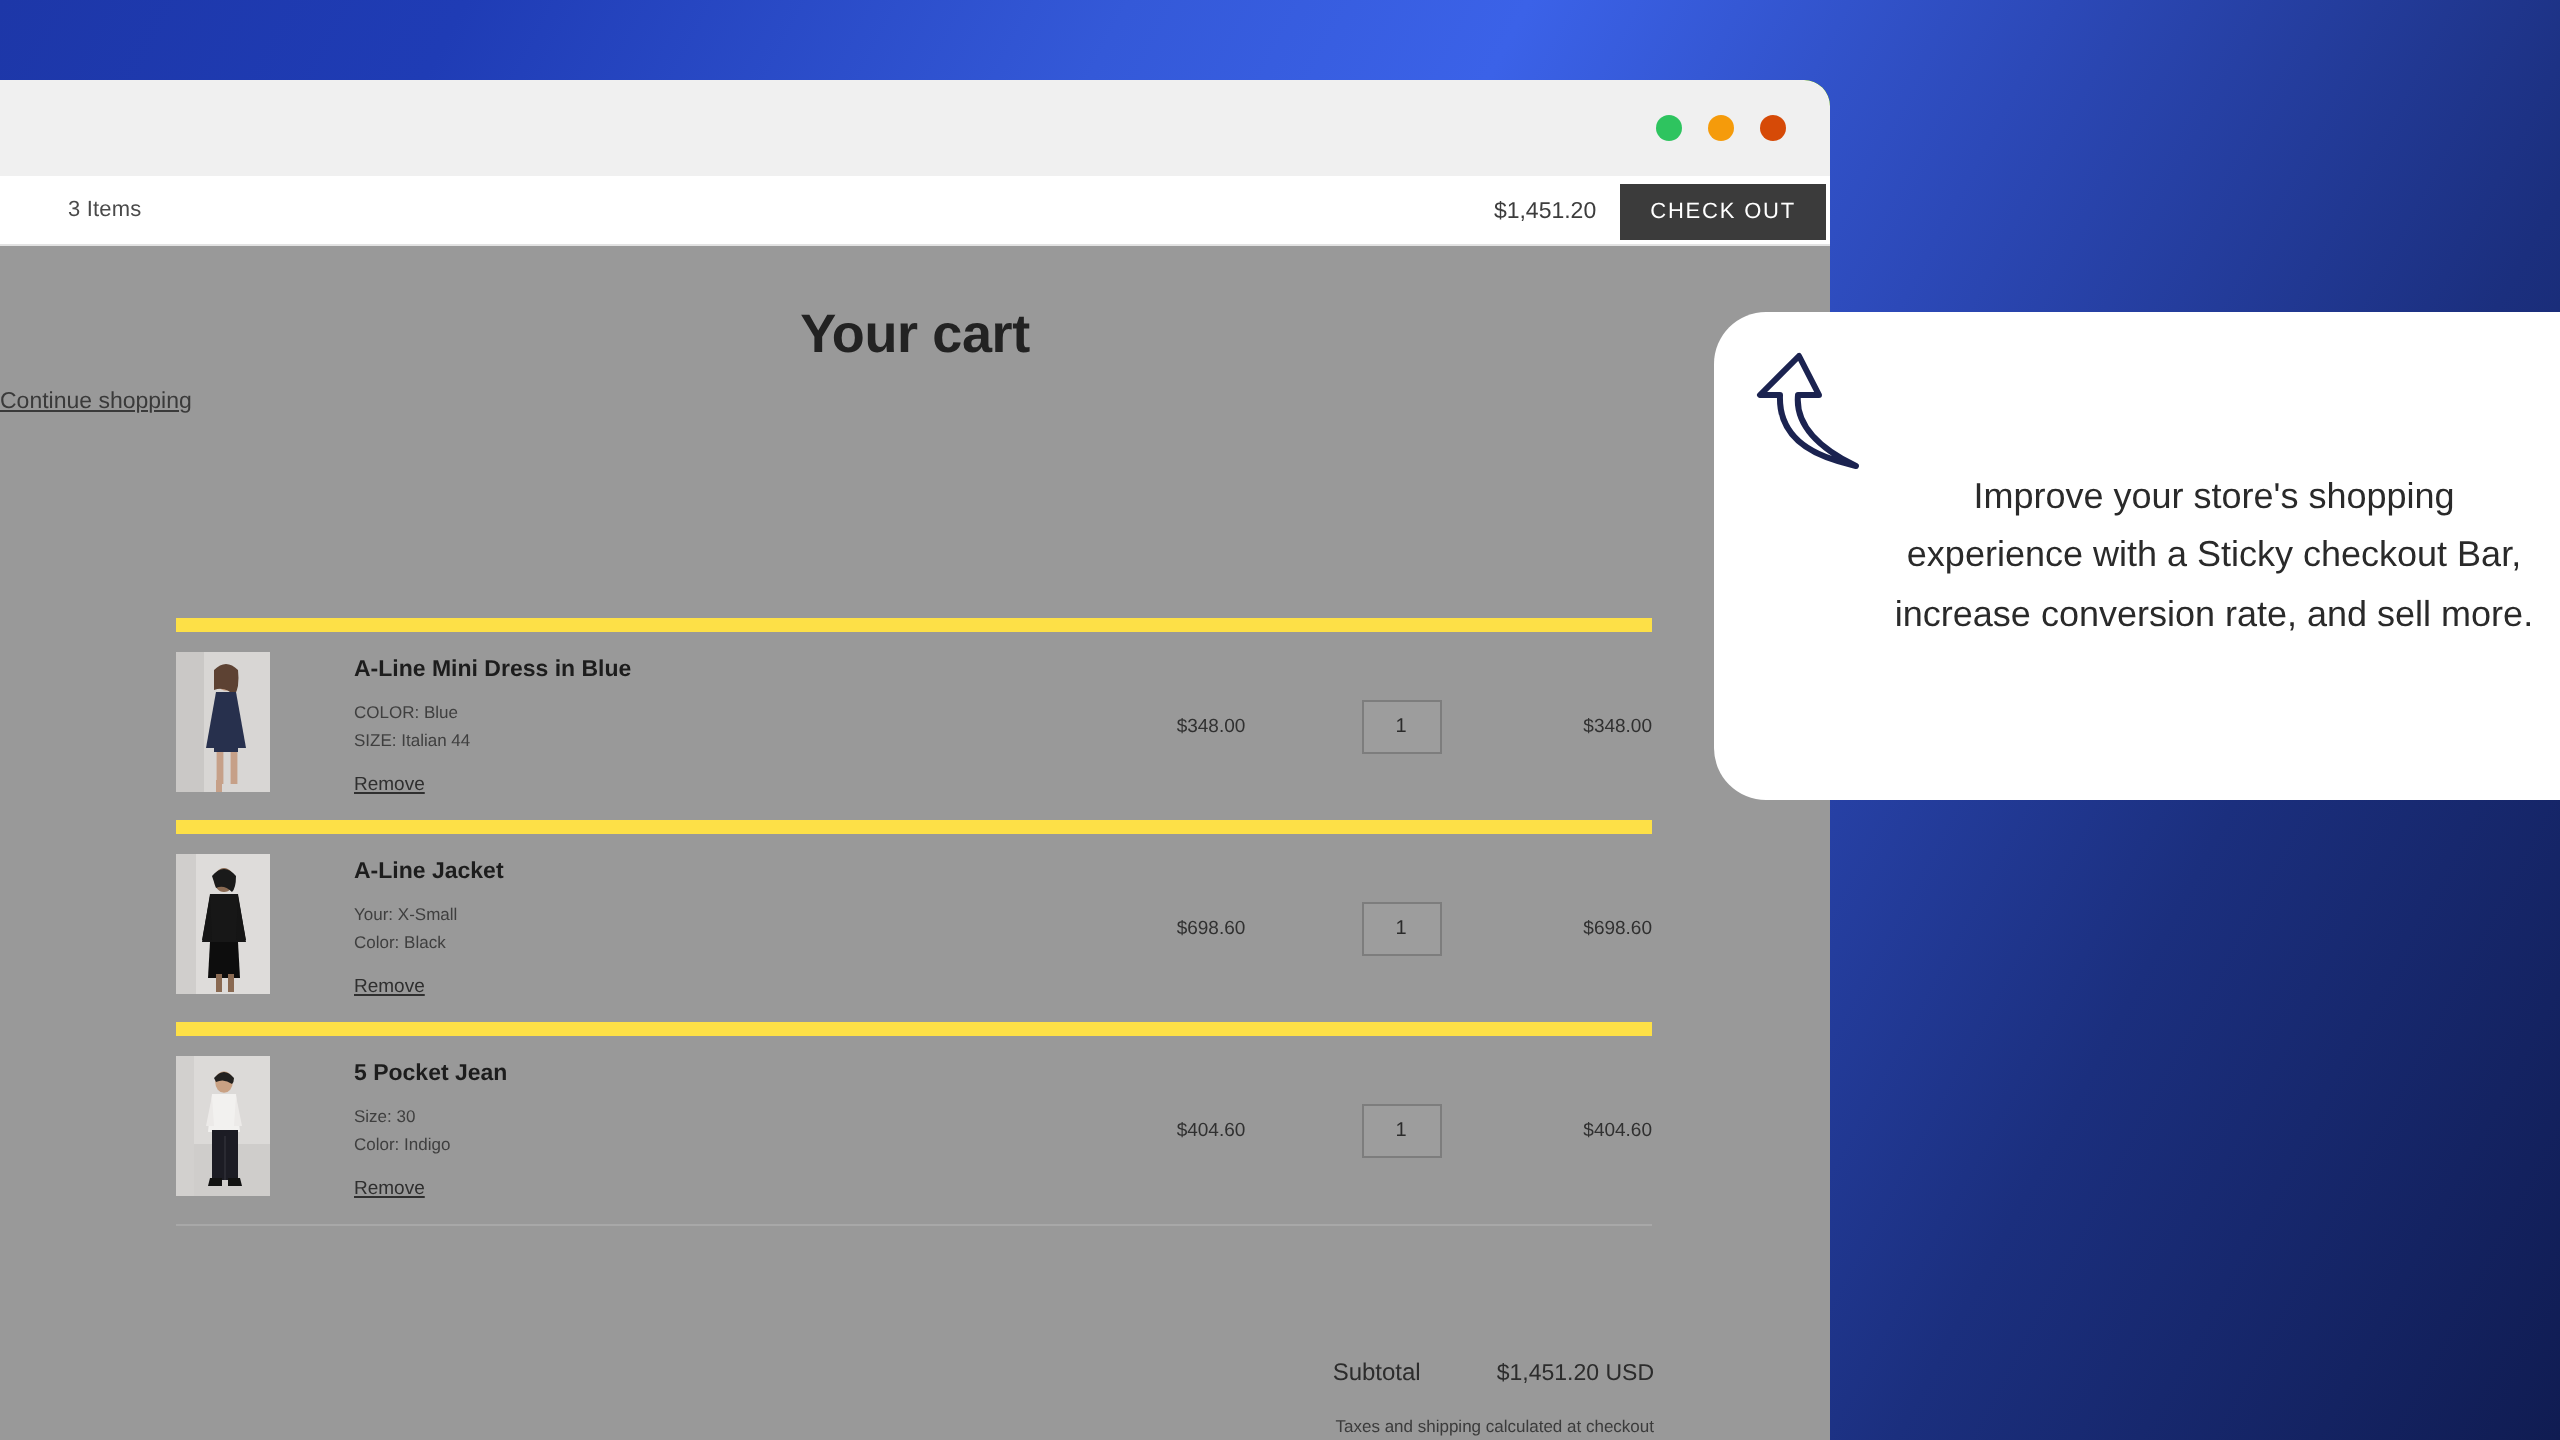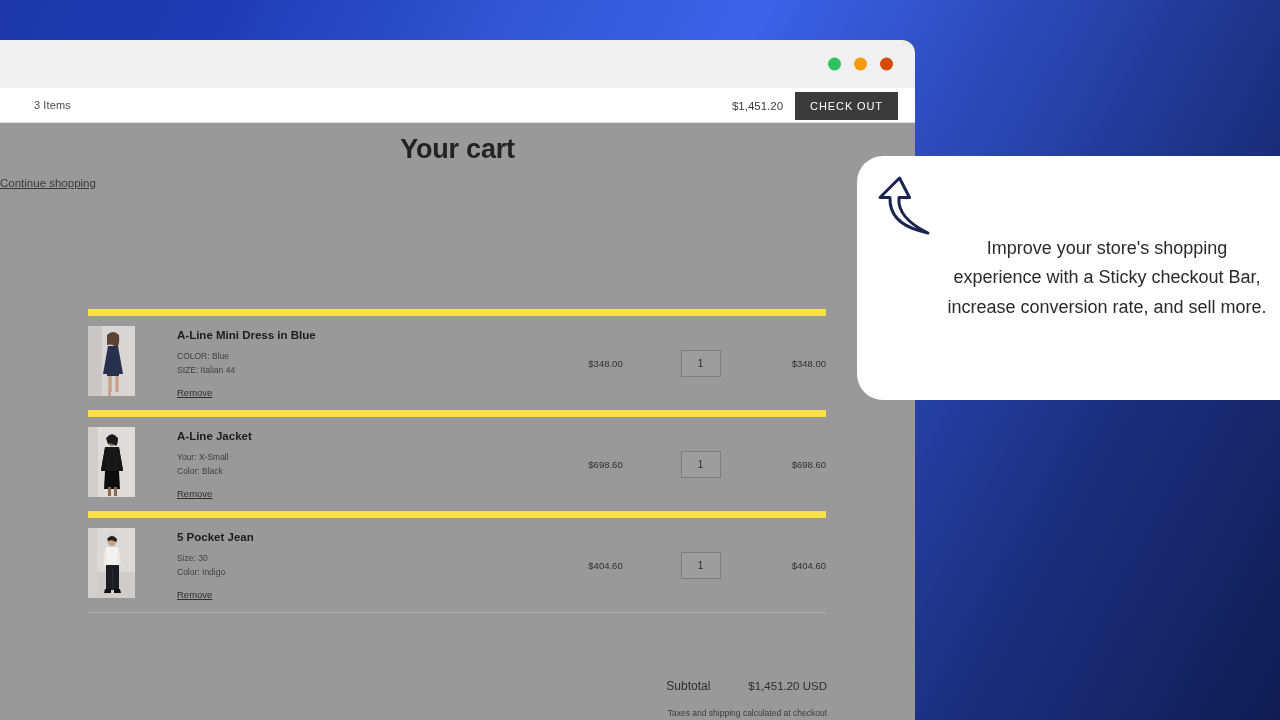--- a/index.html
+++ b/index.html
@@ -70,21 +70,21 @@
   }
   #sticky-items-count {
     position: absolute;
     left: 34px;
     font-size: 11px;
     color: #4a4a4a;
     letter-spacing: .1px;
   }
   #sticky-right {
     position: absolute;
-    right: 15px;
+    right: 0;
     top: 0;
     height: 35px;
     display: flex;
     align-items: center;
     gap: 12px;
   }
   #sticky-total {
     font-size: 11.5px;
     color: #3d3d3d;
   }
@@ -107,21 +107,21 @@
     height: 597px;
     background: #999999;
     overflow: hidden;
   }
 
   #cart-title {
     text-align: center;
     font-size: 27px;
     font-weight: bold;
     color: #222222;
-    padding-top: 11px;
+    padding-top: 29px;
     letter-spacing: -.2px;
   }
   #continue-shopping-link {
     display: block;
     text-align: left;
     font-size: 11.5px;
     color: #3a3a3a;
     text-decoration: underline;
     margin-top: 12px;
     cursor: pointer;

